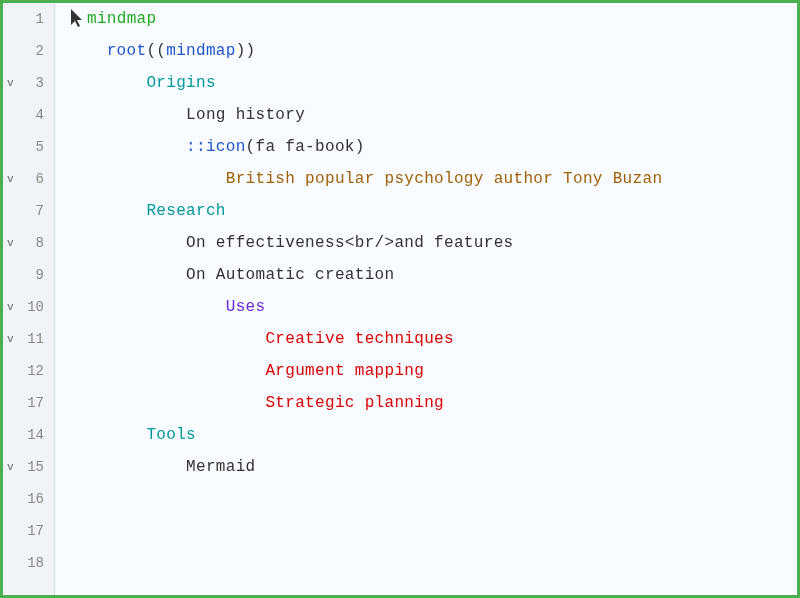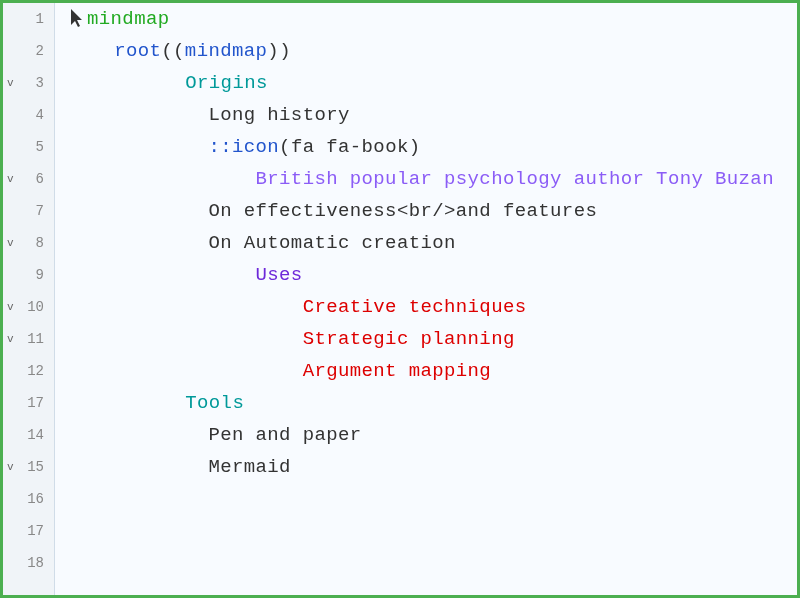--- a/index.html
+++ b/index.html
@@ -63,35 +63,35 @@
       padding: 0;
       overflow: hidden;
     }
 
     .code-line {
       height: 32px;
       display: flex;
       align-items: center;
       padding-left: 12px;
       white-space: pre;
-      font-size: 19px;
+      font-size: 16px;
       letter-spacing: 0.02em;
     }
 
     .code-line:last-child {
       border-bottom: none;
     }
 
     
     .c-green    { color: #22aa22; }
     .c-blue     { color: #2255cc; }
     .c-purple   { color: #6d28d9; }
-    .c-magenta  { color: #8b5cf6; }
+    .c-magenta  { color: #a16207; }
     .c-red      { color: #dd0000; }
-    .c-teal     { color: #009999; margin-left: 24px; }
+    .c-teal     { color: #009999; }
     .c-default  { color: #333; }
   </style>
 </head>
 <body>
 
 <div class="editor-container">
   <div class="editor-body">
     <div class="line-numbers">
     <div class="line-number">
           <span>1</span>
@@ -156,25 +156,25 @@
       </div>
     <div class="code-area">
     <div class="code-line"><span><svg width="18" height="24" viewBox="0 0 18 24" style="vertical-align:middle;margin-right:2px;">
               <path d="M4 2 L4 18 L8 14 L11 20 L13 19 L10 13 L15 13 Z" fill="#333" stroke="none"></path>
             </svg></span><span class="c-green">mindmap</span></div>
         <div class="code-line"><span class="c-default">    </span><span class="c-blue">root</span><span class="c-default">((</span><span class="c-blue">mindmap</span><span class="c-default">))</span></div>
         <div class="code-line"><span class="c-default">        </span><span class="c-teal">Origins</span></div>
         <div class="code-line"><span class="c-default">            </span><span class="c-default">Long history</span></div>
         <div class="code-line"><span class="c-default">            </span><span class="c-blue">::</span><span class="c-blue">icon</span><span class="c-default">(fa fa-book)</span></div>
         <div class="code-line"><span class="c-default">                </span><span class="c-magenta">British popular psychology author Tony Buzan</span></div>
+        <div class="code-line"><span class="c-default">        </span><span class="c-teal">Research</span></div>
         <div class="code-line"><span class="c-default">            </span><span class="c-default">On effectiveness&lt;br/&gt;and features</span></div>
         <div class="code-line"><span class="c-default">            </span><span class="c-default">On Automatic creation</span></div>
         <div class="code-line"><span class="c-default">                </span><span class="c-purple">Uses</span></div>
         <div class="code-line"><span class="c-default">                    </span><span class="c-red">Creative techniques</span></div>
+        <div class="code-line"><span class="c-default">                    </span><span class="c-red">Argument mapping</span></div>
         <div class="code-line"><span class="c-default">                    </span><span class="c-red">Strategic planning</span></div>
-        <div class="code-line"><span class="c-default">                    </span><span class="c-red">Argument mapping</span></div>
         <div class="code-line"><span class="c-default">        </span><span class="c-teal">Tools</span></div>
-        <div class="code-line"><span class="c-default">            </span><span class="c-default">Pen and paper</span></div>
         <div class="code-line"><span class="c-default">            </span><span class="c-default">Mermaid</span></div>
         <div class="code-line"></div>
       </div>
   </div>
 </div>
 
 </body></html>

